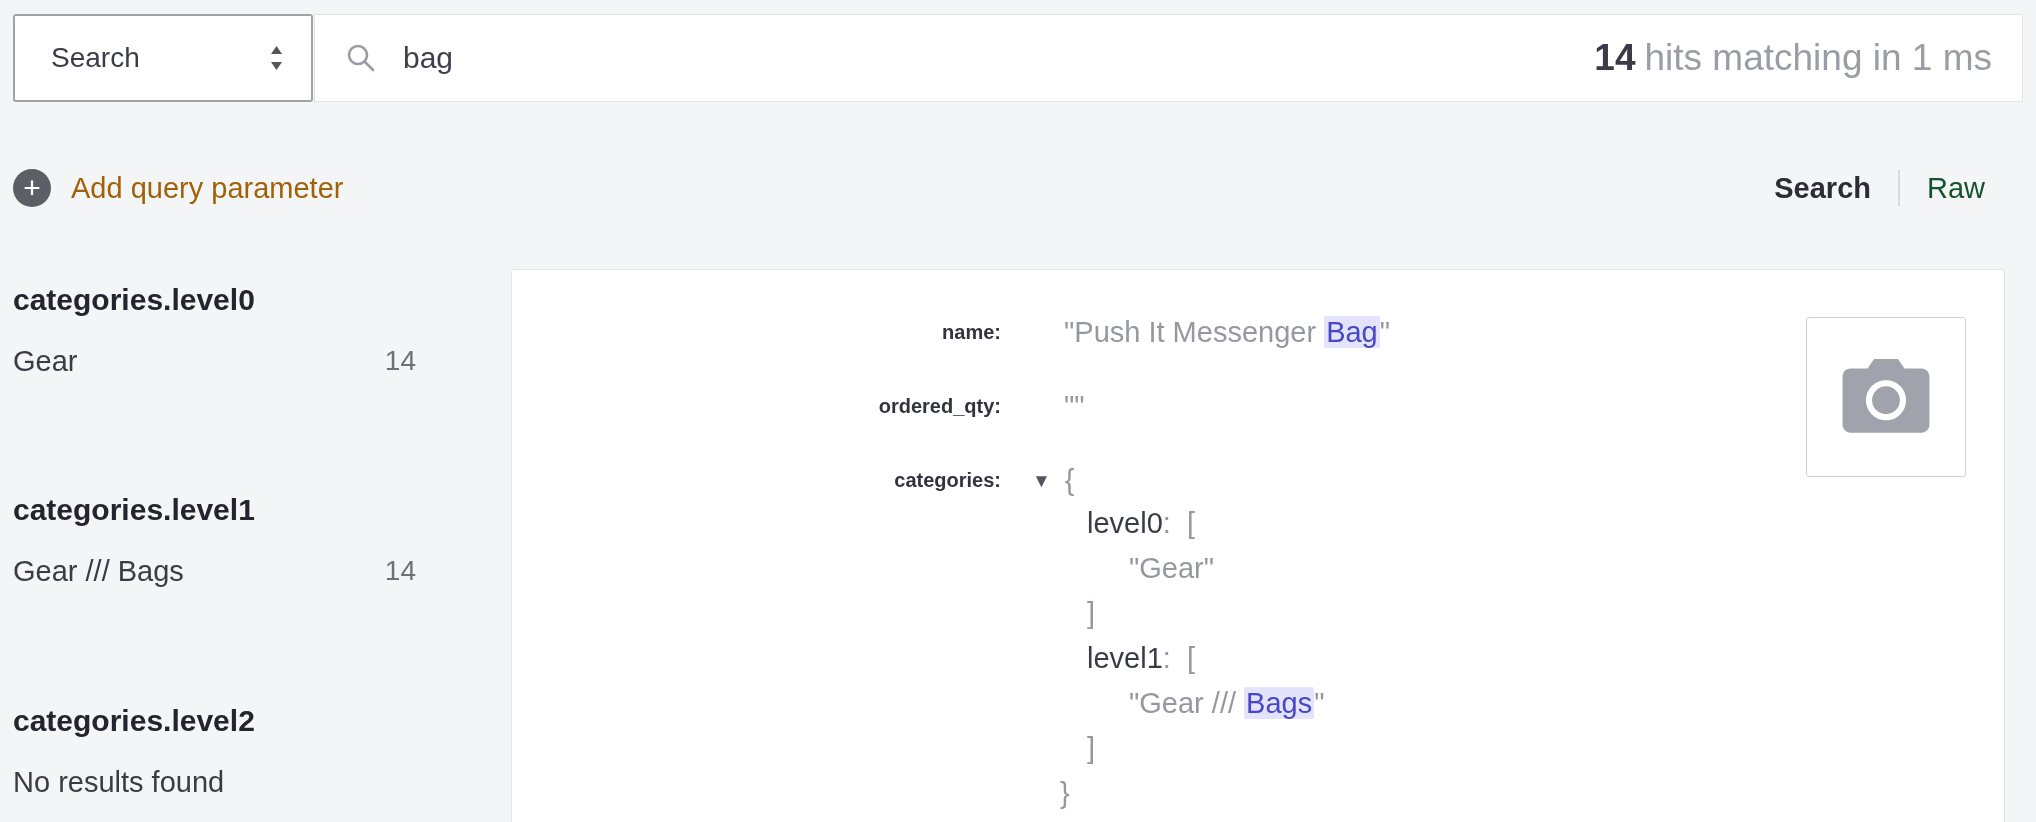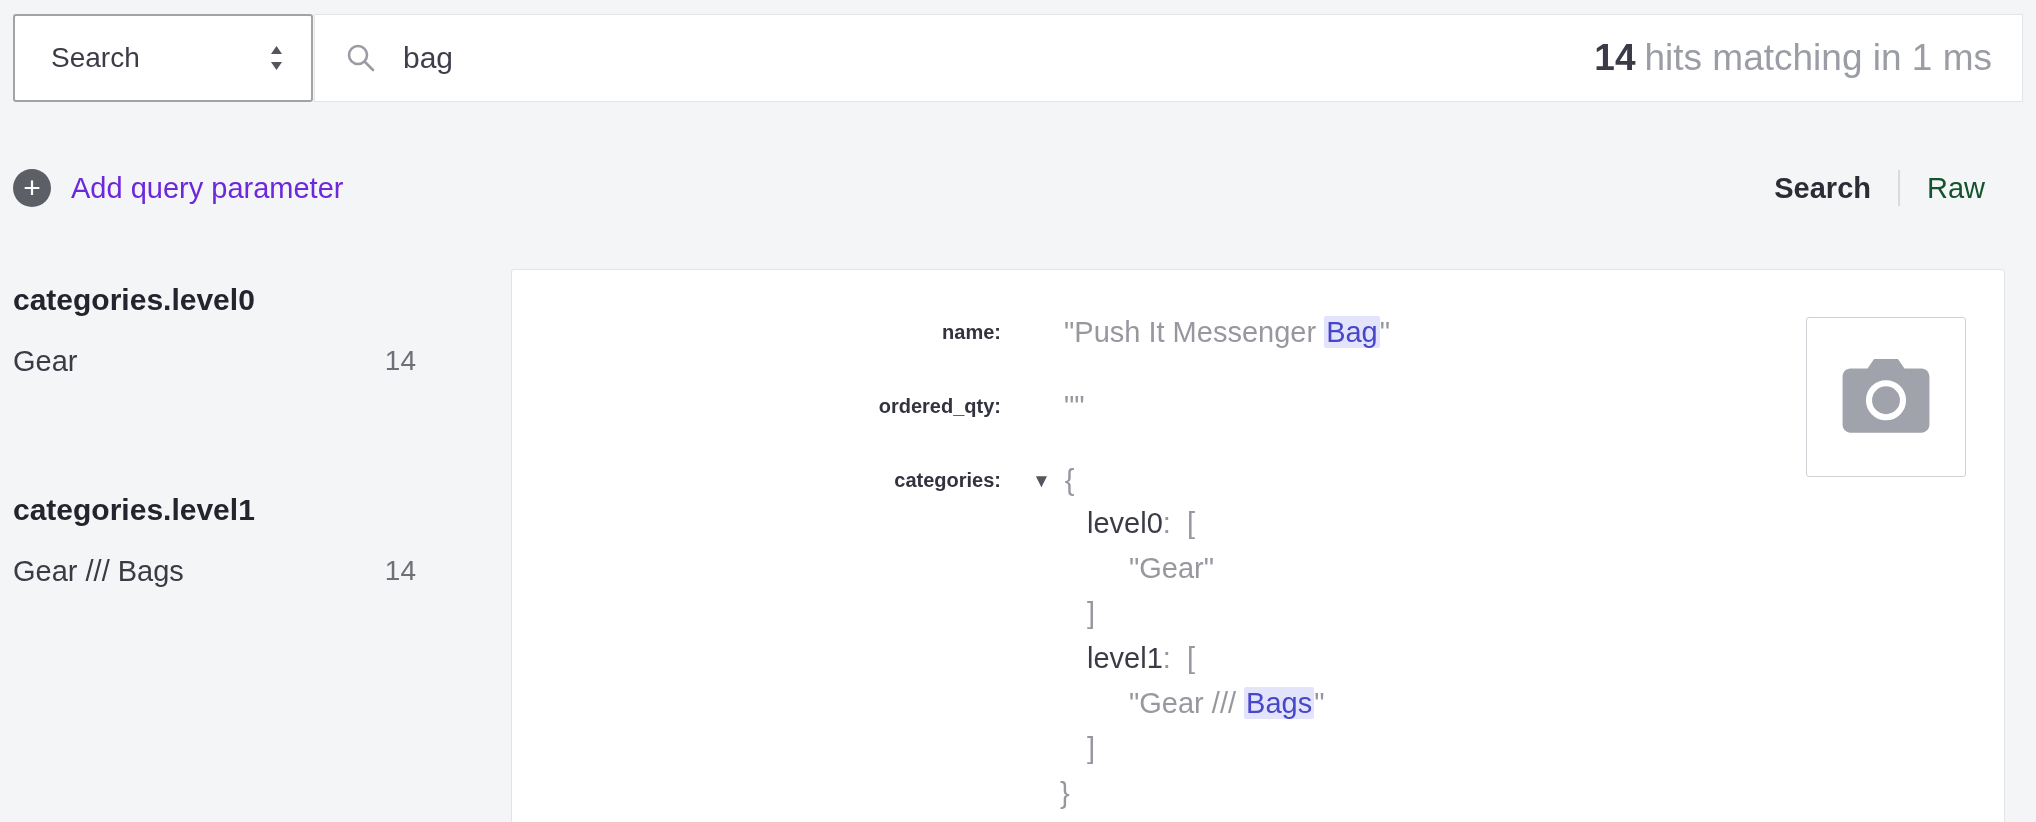--- a/index.html
+++ b/index.html
@@ -18,21 +18,21 @@
   input.query { flex:1 1 auto; border:none; outline:none; font-size:30px; color:#3e3f4a;
     padding-left:26px; background:transparent; font-family:inherit; min-width:50px; }
   .stats { margin-left:auto; margin-right:30px; font-size:37px; color:#9b9da5; white-space:nowrap; }
   .stats b { color:#3a3b46; font-weight:700; margin-right:9px; }
 
   
   .add-param { position:absolute; left:13px; top:163px; height:50px; display:flex; align-items:center;
     gap:20px; cursor:pointer; }
   .plus-circle { width:38px; height:38px; border-radius:50%; background:#5d5f67; color:#fff;
     display:flex; align-items:center; justify-content:center; font-size:30px; font-weight:300; line-height:1; }
-  .add-label { font-size:29px; color:#6d28d9; }
+  .add-label { font-size:29px; color:#a16207; }
   .view-toggle { position:absolute; right:51px; top:163px; height:50px; display:flex; align-items:center; }
   .tab-preview { font-size:29px; font-weight:700; color:#2b2c36; cursor:pointer; }
   .vdiv { width:2px; height:36px; background:#d9dade; margin:0 27px; }
   .tab-raw { font-size:29px; color:#14532d; cursor:pointer; }
 
   
   .facets { position:absolute; left:13px; top:0; width:403px; height:610px; }
   .facet-group { position:absolute; left:0; width:100%; }
   .fg0 { top:282px; } .fg1 { top:492px; } .fg2 { top:703px; }
   .facet-title { font-size:30px; font-weight:700; color:#23242e; line-height:36px; margin-bottom:26px; }
@@ -117,20 +117,24 @@
     </div>
 
     <div class="facet-group fg1">
       <div class="facet-title">categories.level1</div>
       <div class="facet-row">
         <span class="facet-label">Gear /// Bags</span>
         <span class="facet-count">14</span>
       </div>
     </div>
 
+    <div class="facet-group fg2">
+      <div class="facet-title">categories.level2</div>
+      <div class="facet-empty">No results found</div>
+    </div>
 
   </aside>
 
   <main class="hit-card">
 
     <div class="hlabel r-name">name:</div>
     <div class="hval r-name val-col"><span class="v">"Push It Messenger </span><span class="hl">Bag</span><span class="v">"</span></div>
 
     <div class="hlabel r-qty">ordered_qty:</div>
     <div class="hval r-qty val-col"><span class="v">""</span></div>

